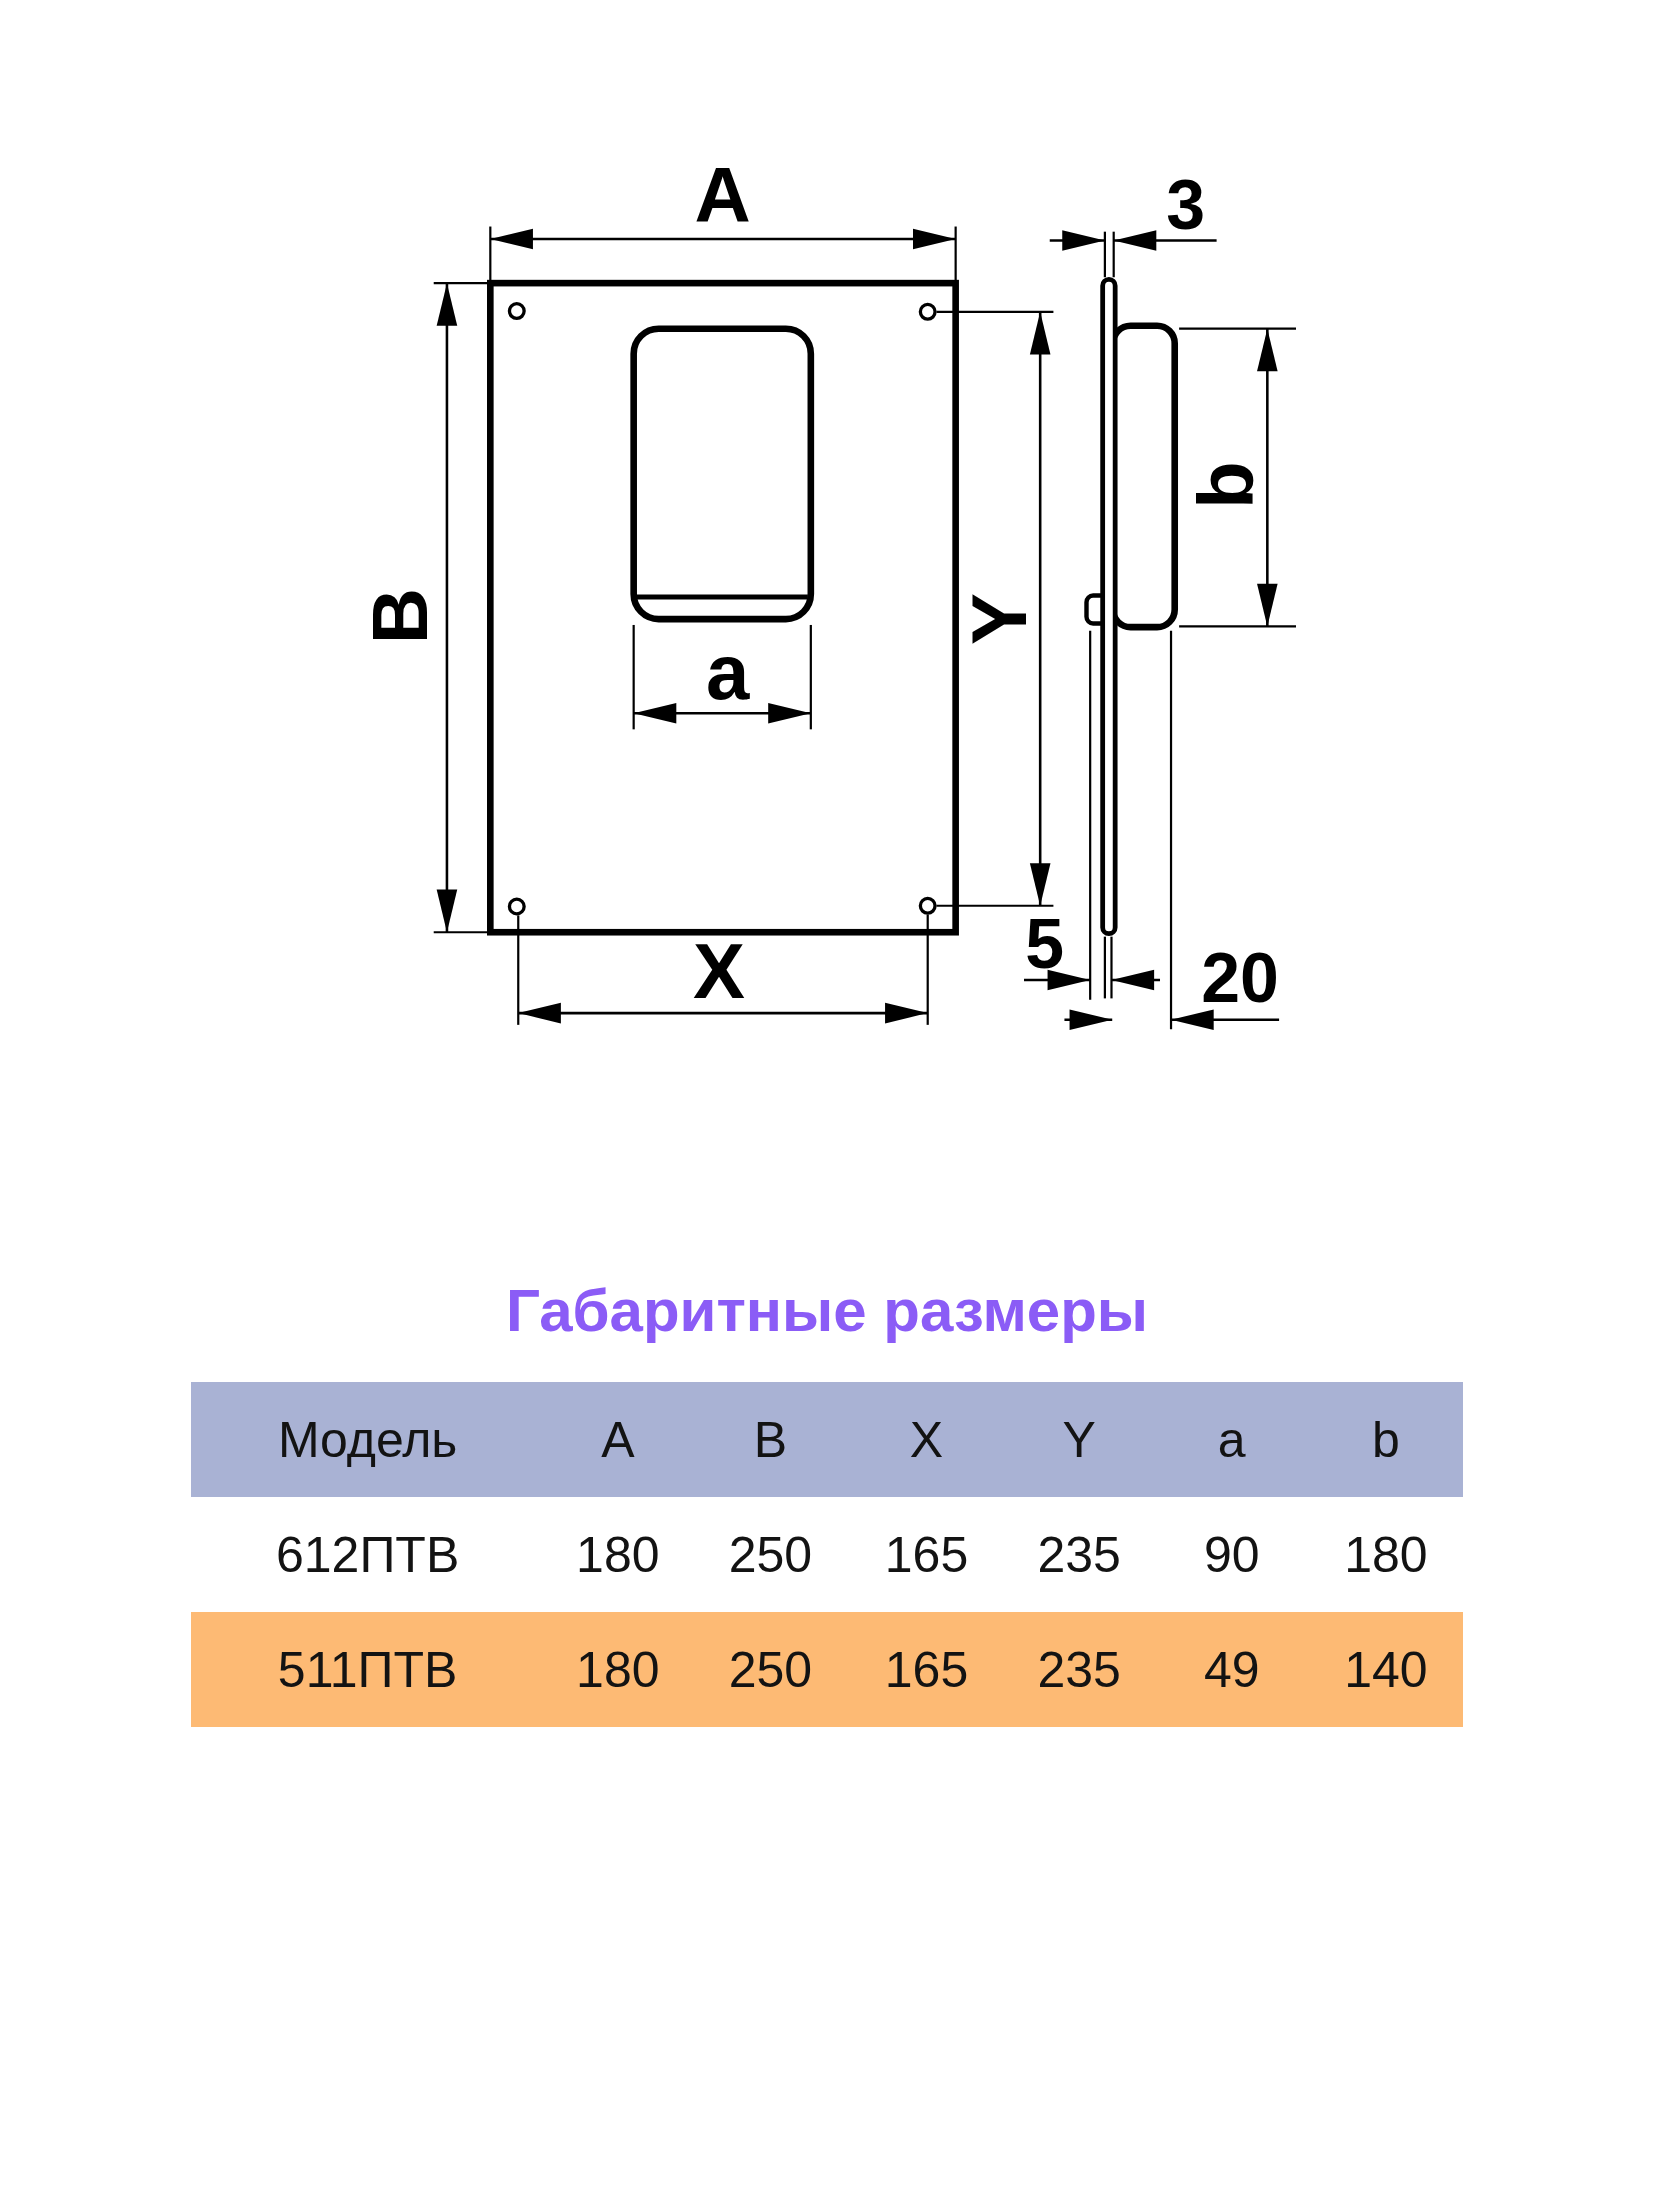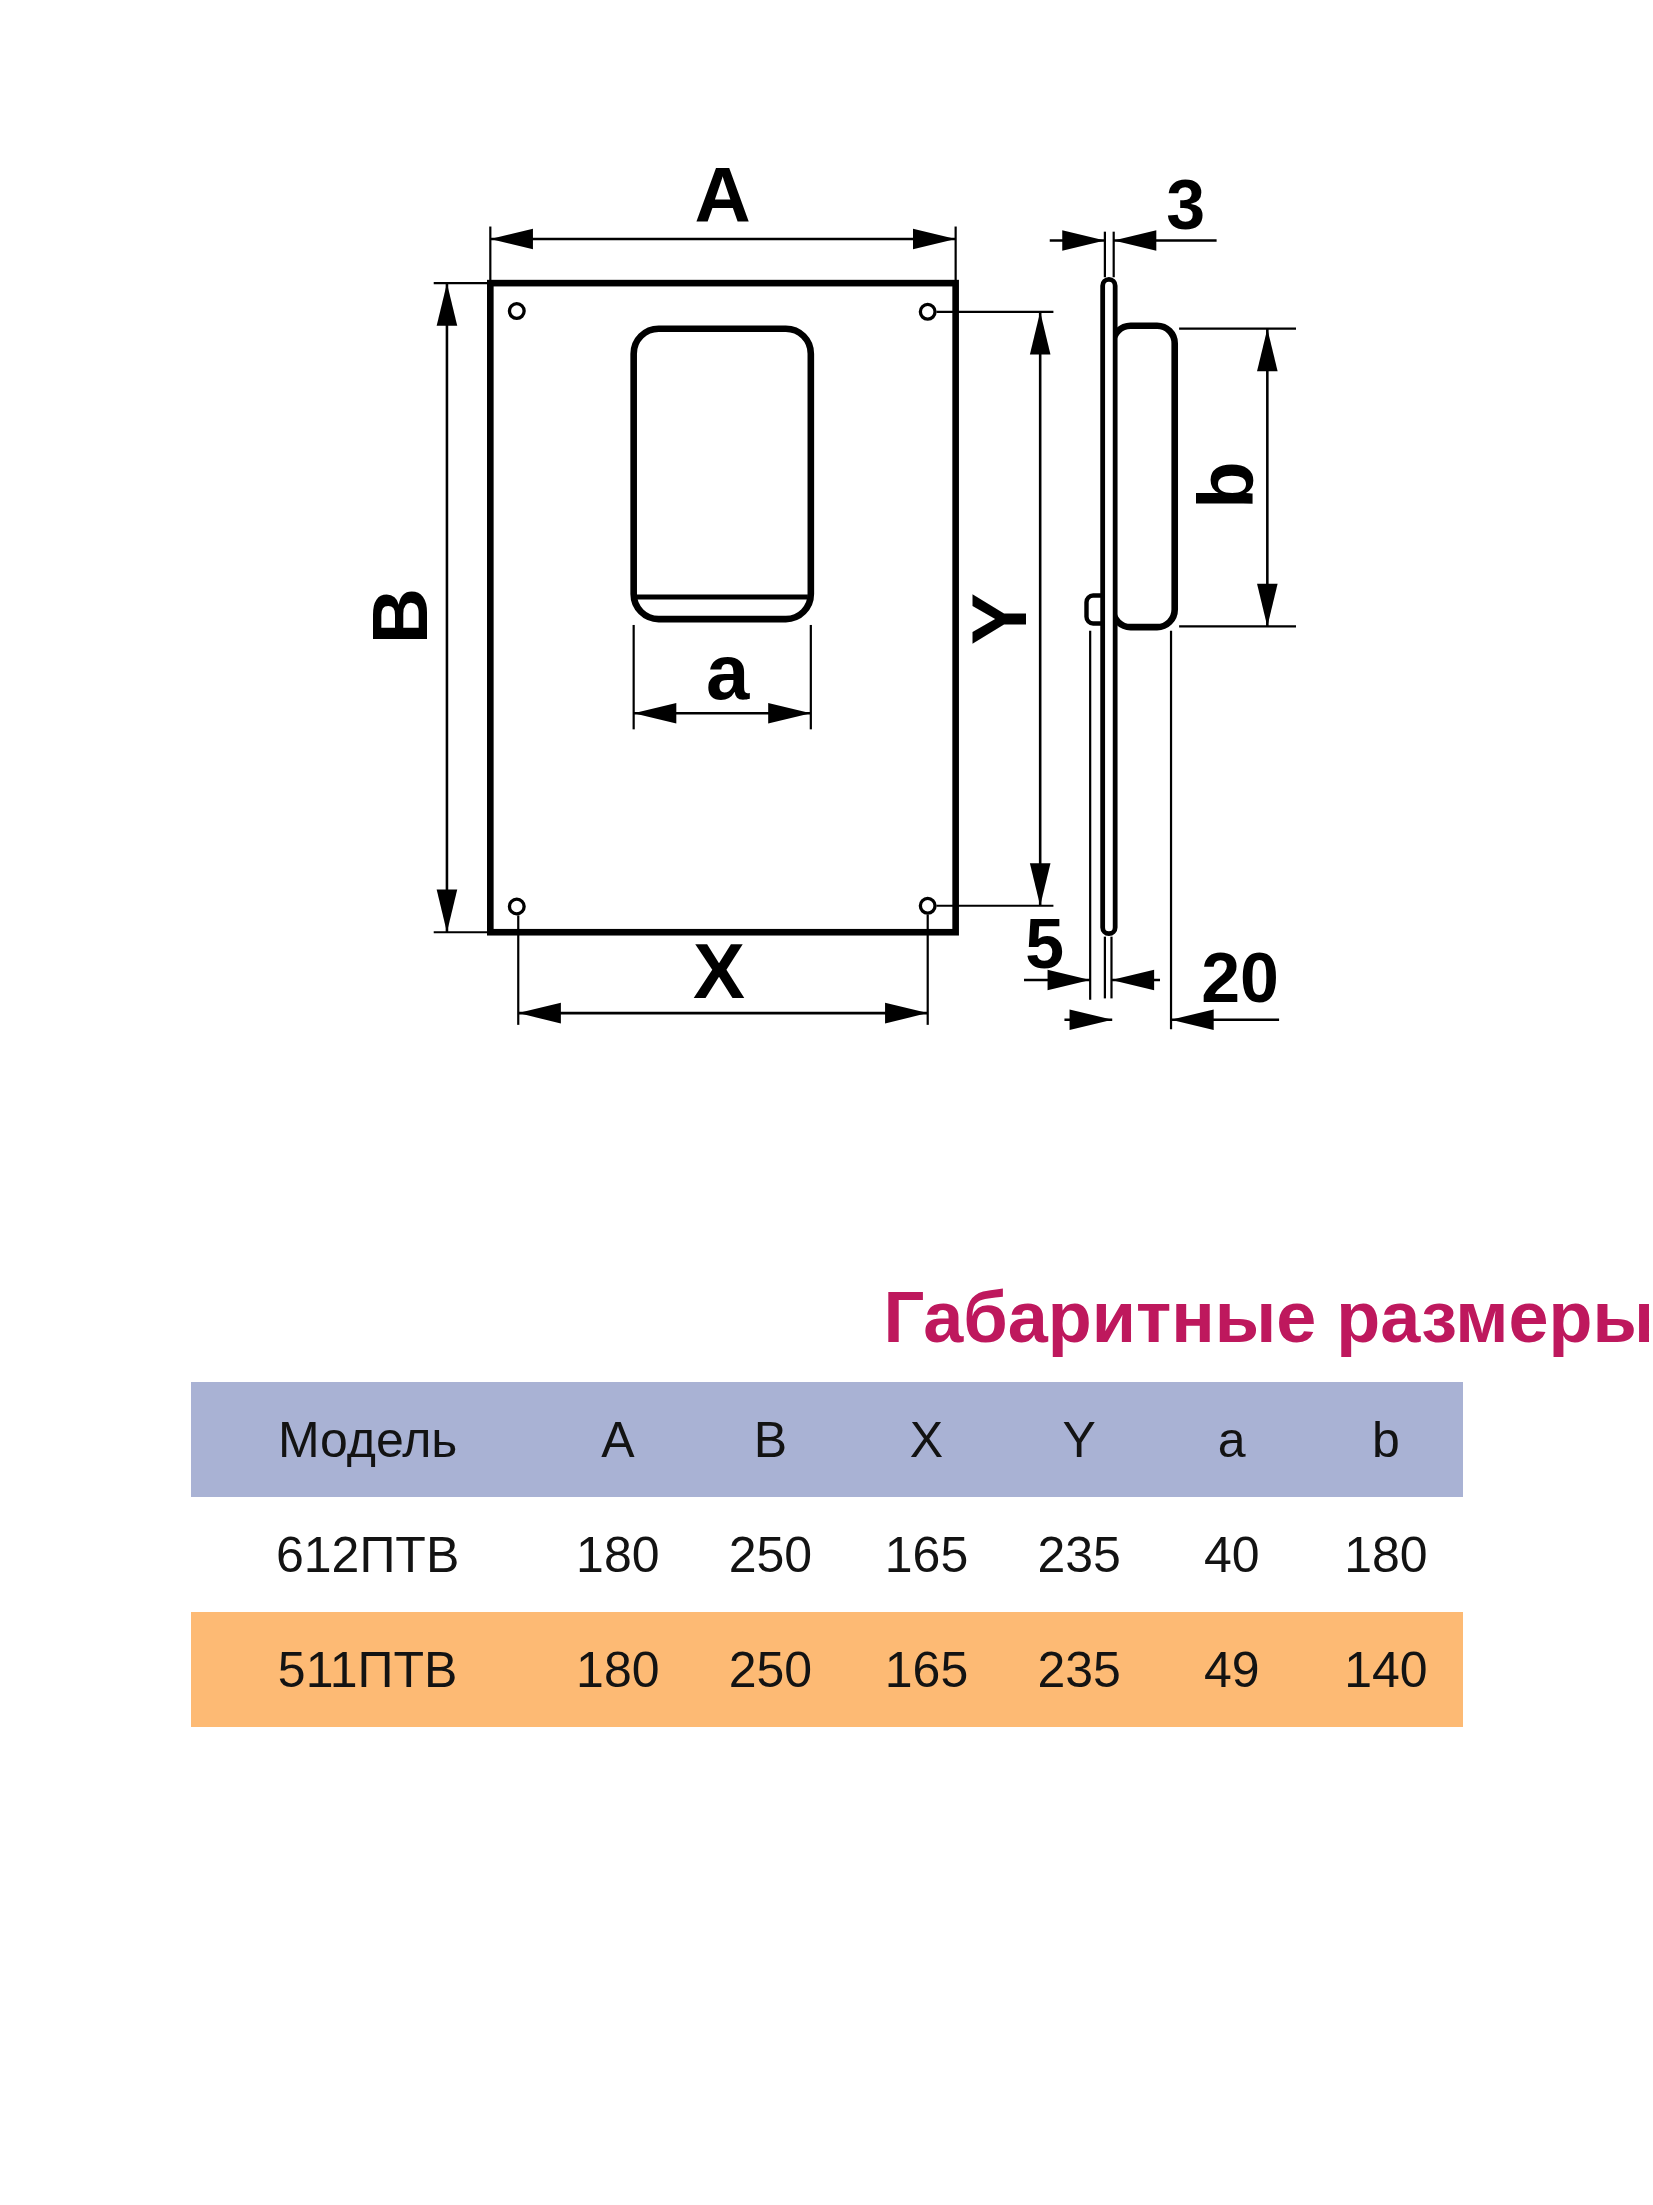--- a/index.html
+++ b/index.html
@@ -6,22 +6,22 @@
   #page{position:relative;width:1654px;height:2205px;background:#ffffff;overflow:hidden;
         font-family:"Liberation Sans",sans-serif;}
   #drawing{position:absolute;left:0;top:0;}
   .thick{stroke:#000;stroke-width:9;fill:#fff;}
   .thin{stroke:#000;stroke-width:3.5;fill:none;}
   .xthin{stroke:#000;stroke-width:3;fill:none;}
   .hole{stroke:#000;stroke-width:4.5;fill:#fff;}
   .arrow{fill:#000;stroke:none;}
   .dim-letter{font-family:"Liberation Sans",sans-serif;font-weight:bold;font-size:106px;fill:#000;}
   .dim-digit{font-family:"Liberation Sans",sans-serif;font-weight:bold;font-size:95px;fill:#000;}
-  .drawing-title{position:absolute;top:1276px;left:0;width:100%;text-align:right;
-        font-size:72px;font-weight:600;color:#be185d;letter-spacing:0px;}
+  .drawing-title{position:absolute;top:1276px;left:0;width:100%;text-align:center;
+        font-size:60px;font-weight:600;color:#8b5cf6;letter-spacing:0px;}
   .dim-table{position:absolute;left:191px;top:1382px;width:1272px;border-collapse:collapse;
         table-layout:fixed;font-size:50px;font-weight:500;color:#131313;}
   .dim-table tr{height:115px;}
   .dim-table th,.dim-table td{text-align:center;vertical-align:middle;font-weight:500;padding:16px;}
   .row-highlight{background:#a9b2d4;}
 </style>
 </head>
 <body>
 
 <div id="page">
@@ -150,21 +150,21 @@
         <th>Y</th>
         <th>a</th>
         <th>b</th>
       </tr>
       <tr>
         <td>612ПТВ</td>
         <td>180</td>
         <td>250</td>
         <td>165</td>
         <td>235</td>
-        <td>40</td>
+        <td>90</td>
         <td>180</td>
       </tr>
       <tr class="row-highlight" style="background: #fdba74;">
         <td>511ПТВ</td>
         <td>180</td>
         <td>250</td>
         <td>165</td>
         <td>235</td>
         <td>49</td>
         <td>140</td>

